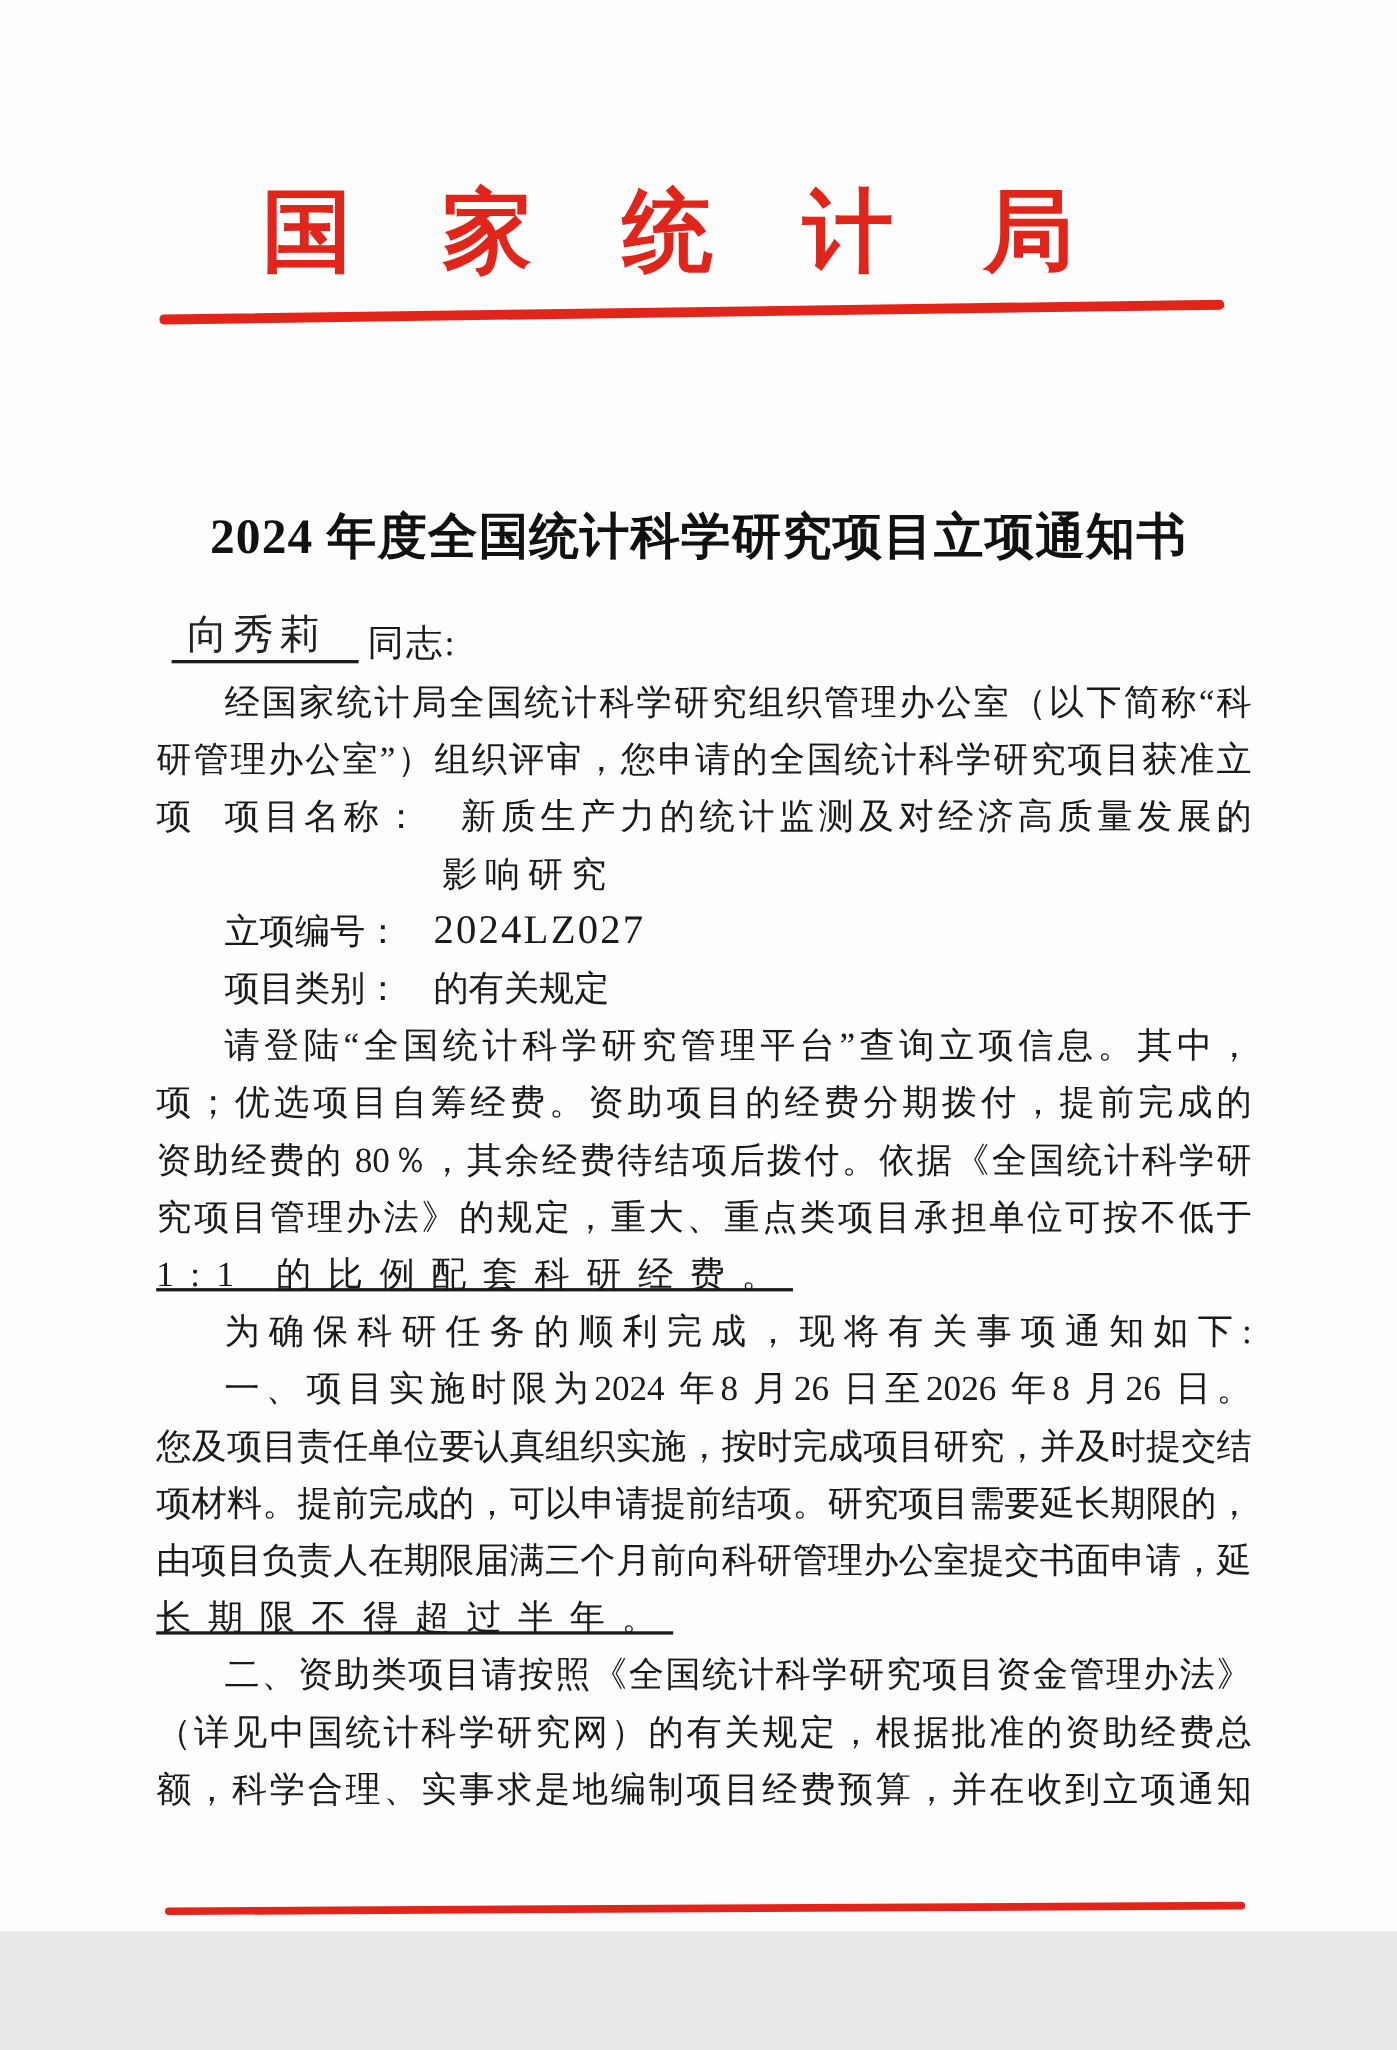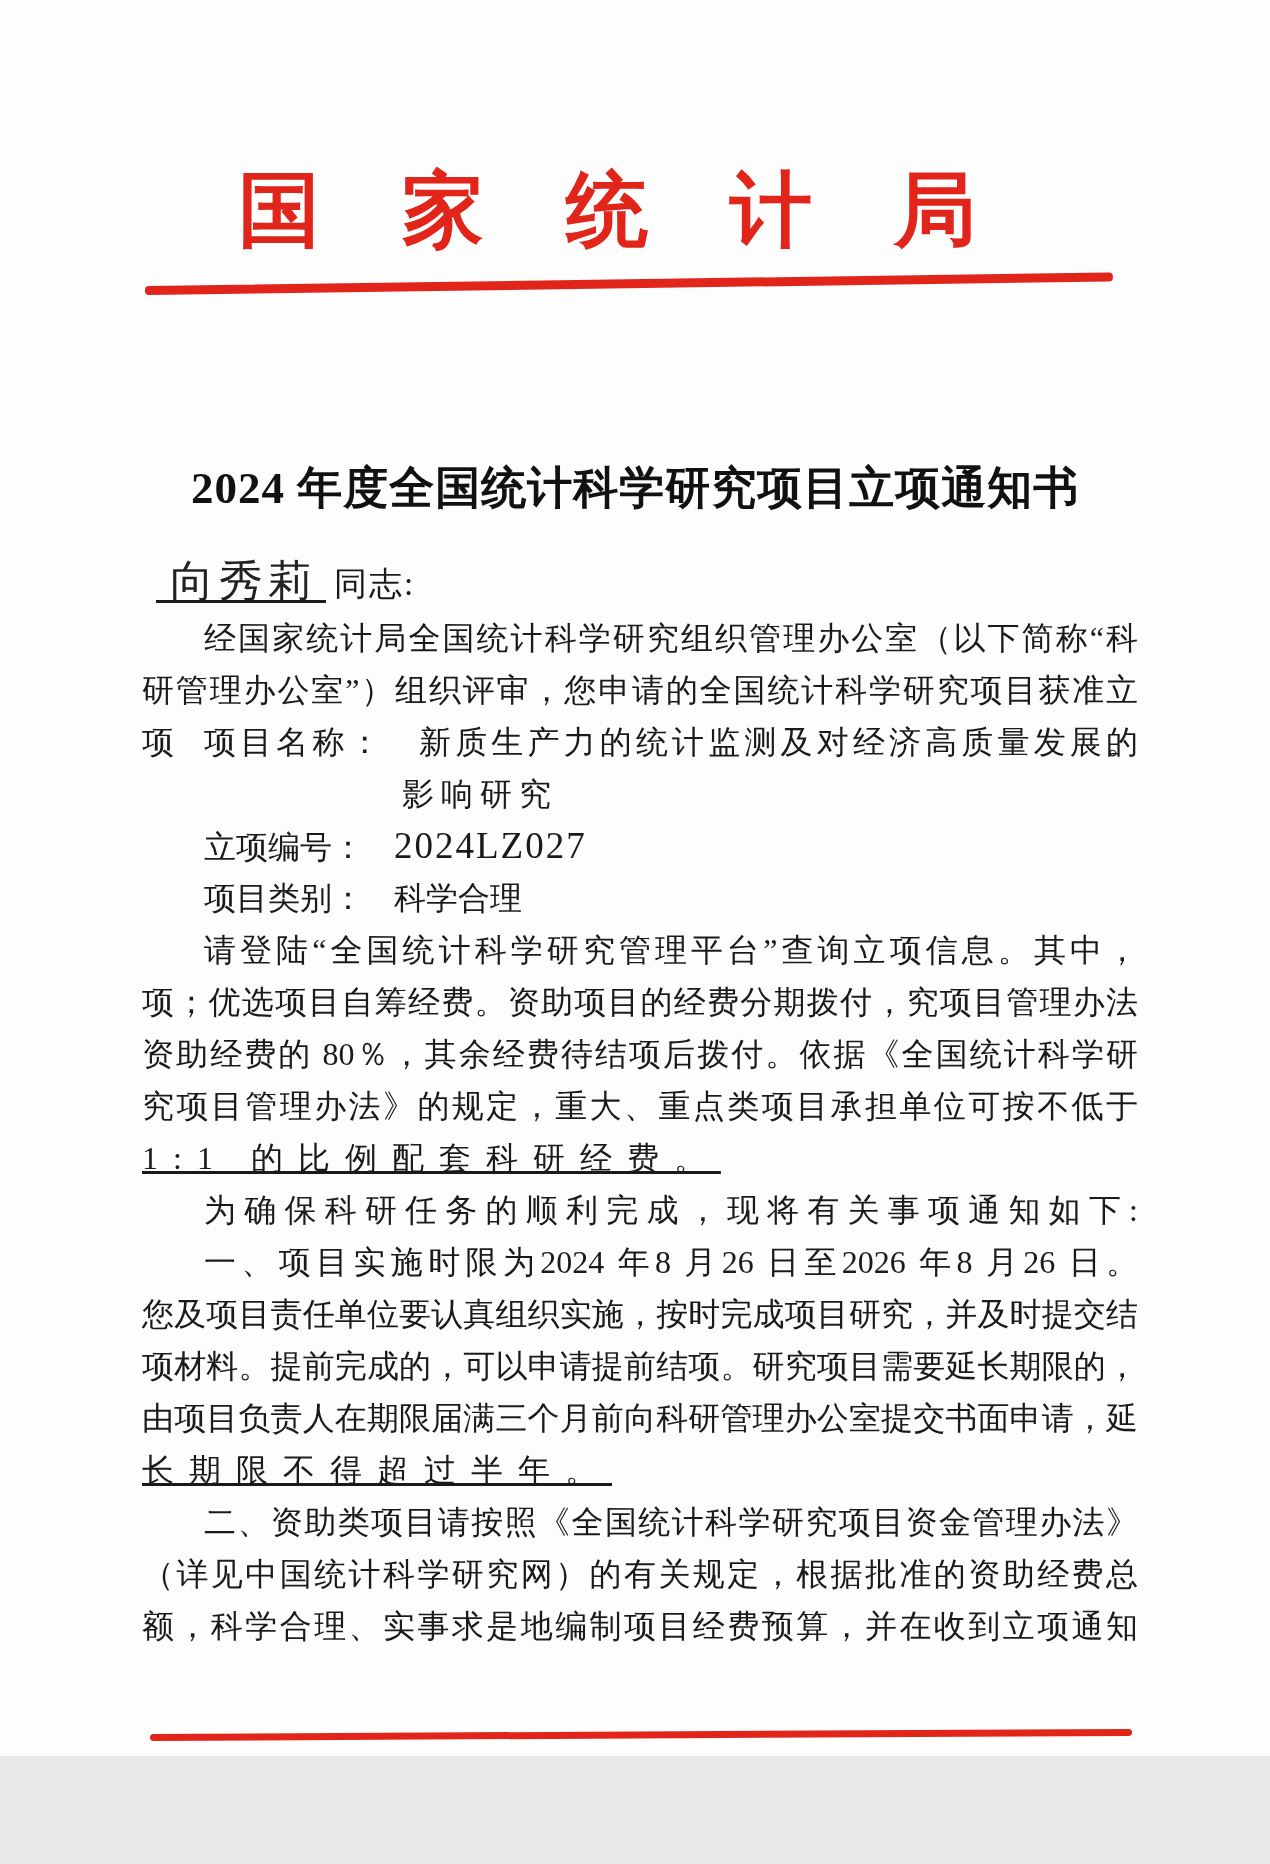--- a/index.html
+++ b/index.html
@@ -27,21 +27,21 @@
     position:absolute; top:434px; left:0; right:0;
     text-align:center;
     font-size:45px; font-weight:bold; letter-spacing:1px;
     color:#111;
     white-space:nowrap;
     margin-top:24px;
   }
   .salutation { position:absolute; top:546px; left:142px; width:500px; height:70px; }
   .salute-name {
     position:absolute; left:28px; top:6px;
-    font-size:44px; letter-spacing:5px; color:#222;
+    font-size:37px; letter-spacing:5px; color:#222;
   }
   .salute-underline {
     position:absolute; left:14px; top:54px;
     width:170px; height:3px; background:#1c1c1c;
   }
   .salute-suffix {
     position:absolute; left:192px; top:16px;
     font-size:33px; letter-spacing:2px;
   }
   .body-block {
@@ -72,23 +72,23 @@
     <span class="salute-name">向秀莉</span>
     <span class="salute-underline"></span>
     <span class="salute-suffix">同志:</span>
   </div>
   <div class="body-block">
       <div class="line indent fill"><span>经国家统计局全国统计科学研究组织管理办公室（以下简称“科</span></div>
       <div class="line fill"><span>研管理办公室”）组织评审，您申请的全国统计科学研究项目获准立项。</span></div>
       <div class="line indent fill"><span>项目名称：</span><span class="gap"></span><span>新质生产力的统计监测及对经济高质量发展的</span></div>
       <div class="line name2"><span>影响研究</span></div>
       <div class="line indent"><span>立项编号：</span><span class="gap"></span><span class="latin-val">2024LZ027</span></div>
-      <div class="line indent"><span>项目类别：</span><span class="gap"></span><span>科学合理</span></div>
+      <div class="line indent"><span>项目类别：</span><span class="gap"></span><span>的有关规定</span></div>
       <div class="line indent fill"><span>请登陆“全国统计科学研究管理平台”查询立项信息。其中，</span></div>
-      <div class="line fill"><span>项；优选项目自筹经费。资助项目的经费分期拨付，究项目管理办法</span></div>
+      <div class="line fill"><span>项；优选项目自筹经费。资助项目的经费分期拨付，提前完成的</span></div>
       <div class="line fill"><span>资助经费的 80％，其余经费待结项后拨付。依据《全国统计科学研</span></div>
       <div class="line fill"><span>究项目管理办法》的规定，重大、重点类项目承担单位可按不低于</span></div>
       <div class="line spread"><span>1:1 的比例配套科研经费。</span></div>
       <div class="line indent fill"><span>为确保科研任务的顺利完成，现将有关事项通知如下:</span></div>
       <div class="line indent fill"><span>一、项目实施时限为2024 年8 月26 日至2026 年8 月26 日。</span></div>
       <div class="line fill"><span>您及项目责任单位要认真组织实施，按时完成项目研究，并及时提交结</span></div>
       <div class="line fill"><span>项材料。提前完成的，可以申请提前结项。研究项目需要延长期限的，</span></div>
       <div class="line fill"><span>由项目负责人在期限届满三个月前向科研管理办公室提交书面申请，延</span></div>
       <div class="line spread"><span>长期限不得超过半年。</span></div>
       <div class="line indent fill"><span>二、资助类项目请按照《全国统计科学研究项目资金管理办法》</span></div>

